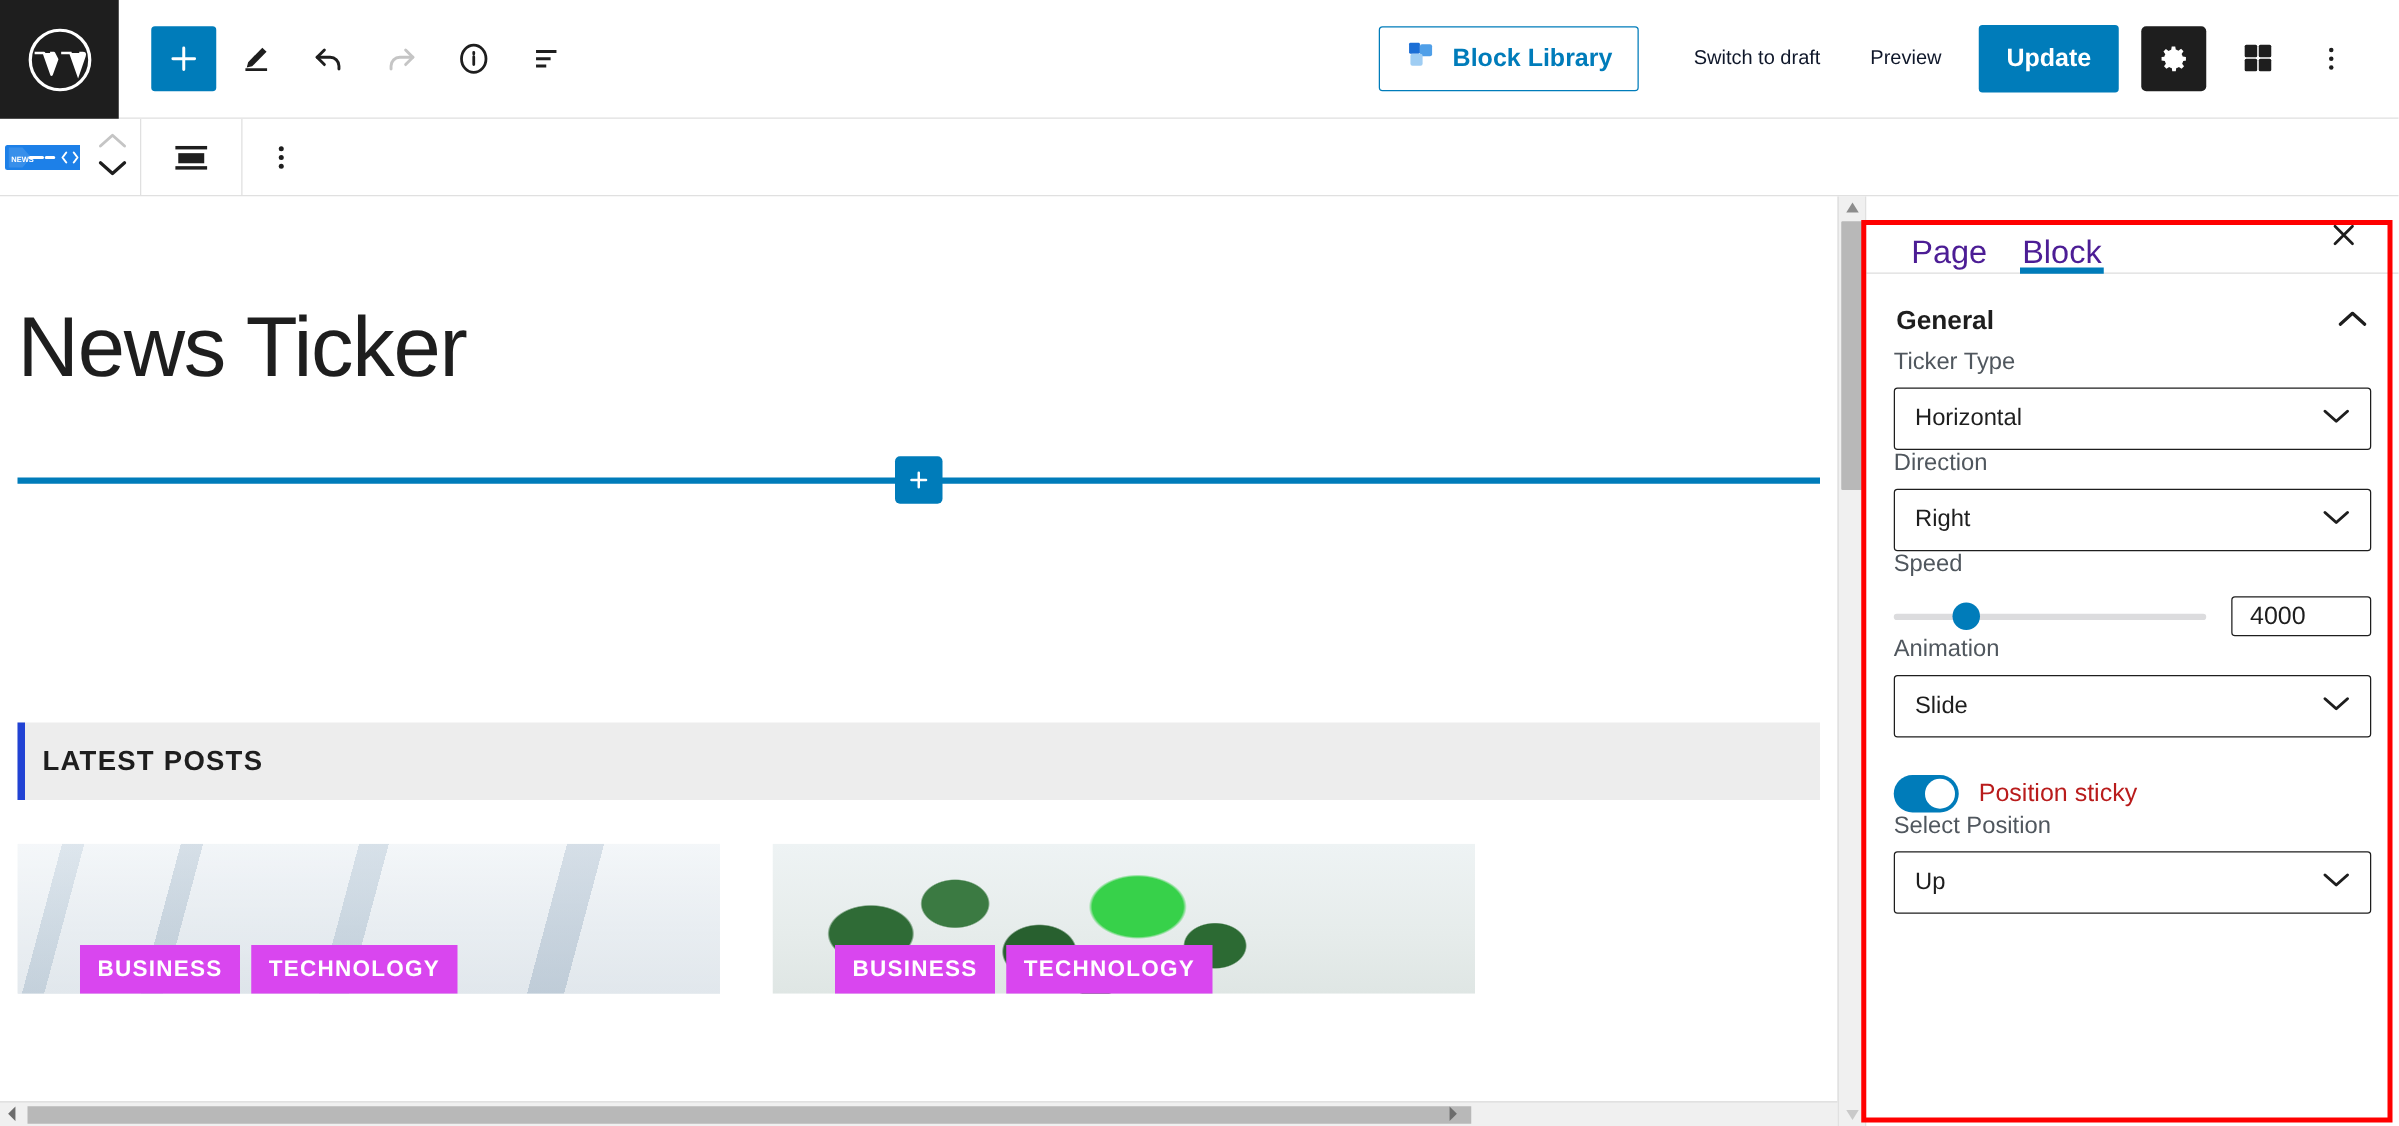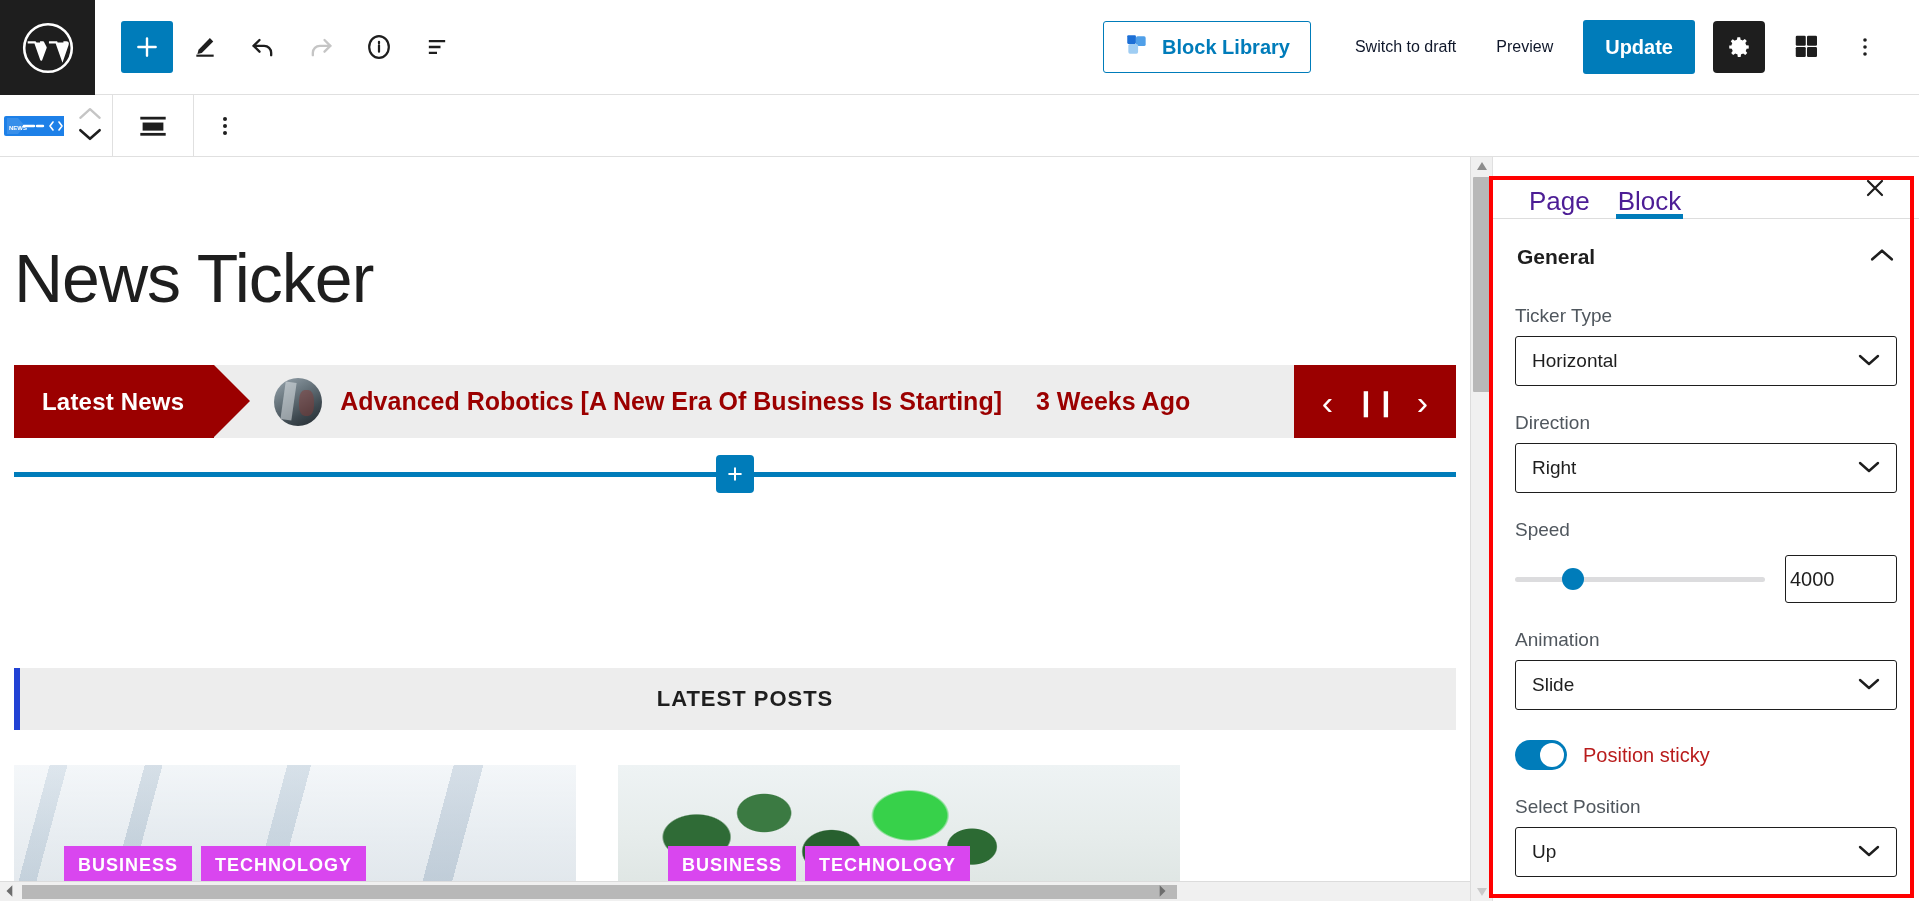--- a/index.html
+++ b/index.html
@@ -121,21 +121,21 @@
   .inserter-line { position:absolute; left:0; right:0; top:17px; height:5px; background:#007cba; }
   .inserter-plus {
     position:absolute; left:50%; transform:translateX(-50%); top:0px;
     width:38px; height:38px; background:#007cba; border-radius:4px; cursor:pointer;
     display:flex; align-items:center; justify-content:center;
   }
 
   
   .latest-posts-head {
     margin-top:175px; background:#ededed; height:62px; display:flex; align-items:center;
-    position:relative; padding-left:20px;justify-content:center;
+    position:relative; padding-left:20px;
   }
   .latest-posts-head::before {
     content:""; position:absolute; left:0; top:0; bottom:0; width:6px; background:#2142d4;
   }
   .latest-posts-title {
     font-size:22px; font-weight:bold; letter-spacing:1px; color:#1e1e1e;
   }
   .cards { display:flex; gap:42px; margin-top:35px; }
   .card { width:562px; height:120px; position:relative; overflow:hidden; }
   .card-img { position:absolute; inset:0; }
@@ -194,37 +194,37 @@
   .sb-close {
     position:absolute; right:22px; top:50%; transform:translateY(-50%);
     width:44px; height:44px; display:flex; align-items:center; justify-content:center; cursor:pointer;
   }
   .sb-panel { flex:1 1 auto; padding:0 22px; overflow:hidden; position:relative; }
   .panel-head {
     display:flex; align-items:center; justify-content:space-between;
     padding:26px 2px 10px 2px; cursor:pointer;
   }
   .panel-head-title { font-size:21px; font-weight:bold; color:#1e1e1e; }
-  .field { margin-top:26px; }
+  .field { }
   .field-label { font-size:19px; color:#50575e; margin-bottom:9px; display:block; }
   .select-box {
     width:100%; height:50px; border:1.5px solid #1e1e1e; border-radius:3px;
     display:flex; align-items:center; justify-content:space-between;
     padding:0 16px; font-size:19px; color:#1e1e1e; cursor:pointer; background:#fff;
   }
   .slider-row { display:flex; align-items:center; gap:20px; margin-top:14px; }
   .slider { position:relative; flex:1 1 auto; height:22px; display:flex; align-items:center; }
   .slider-track { width:100%; height:5px; background:#dcdcde; border-radius:3px; }
   .slider-thumb {
     position:absolute; left:23%; width:22px; height:22px; border-radius:50%;
     background:#007cba; transform:translateX(-50%); cursor:pointer;
   }
   .num-input {
-    width:112px; height:48px; border:1.5px solid #1e1e1e; border-radius:3px;
-    display:flex; align-items:center; padding:0 4px; font-size:20px; color:#1e1e1e; background:#fff;
+    width:112px; height:32px; border:1.5px solid #1e1e1e; border-radius:3px;
+    display:flex; align-items:center; padding:0 14px; font-size:20px; color:#1e1e1e; background:#fff;
   }
   .toggle-row { display:flex; align-items:center; gap:16px; margin-top:30px; }
   .toggle {
     width:52px; height:30px; border-radius:15px; background:#007cba; position:relative; cursor:pointer; flex:0 0 52px;
   }
   .toggle .knob {
     position:absolute; right:3px; top:3px; width:24px; height:24px; border-radius:50%; background:#fff;
   }
   .toggle-label { font-size:20px; color:#b91c1c; }
 
@@ -381,35 +381,20 @@
     </div>
   </div>
 
   <div class="bodywrap">
 
     <div class="canvas">
       <div class="canvas-inner">
 
         <h1 class="page-title">News Ticker</h1>
 
-        <div class="ticker-wrap">
-          <div class="ticker">
-            <div class="ticker-label">Latest News</div>
-            <div class="ticker-body">
-              <div class="ticker-thumb"></div>
-              <span class="ticker-text">Advanced Robotics [A New Era Of Business Is Starting]</span>
-              <span class="ticker-date">3 Weeks Ago</span>
-            </div>
-            <div class="ticker-nav">
-              <span>‹</span>
-              <span style="font-size:26px;letter-spacing:-2px;">❙❙</span>
-              <span>›</span>
-            </div>
-          </div>
-        </div>
 
         <div class="inserter-row">
           <div class="inserter-line"></div>
           <div class="inserter-plus">
             <svg width="20" height="20" viewBox="0 0 24 24">
                 <path d="M12 5v14M5 12h14" stroke="#fff" stroke-width="2.4" stroke-linecap="round"></path>
               </svg>
           </div>
         </div>
 

